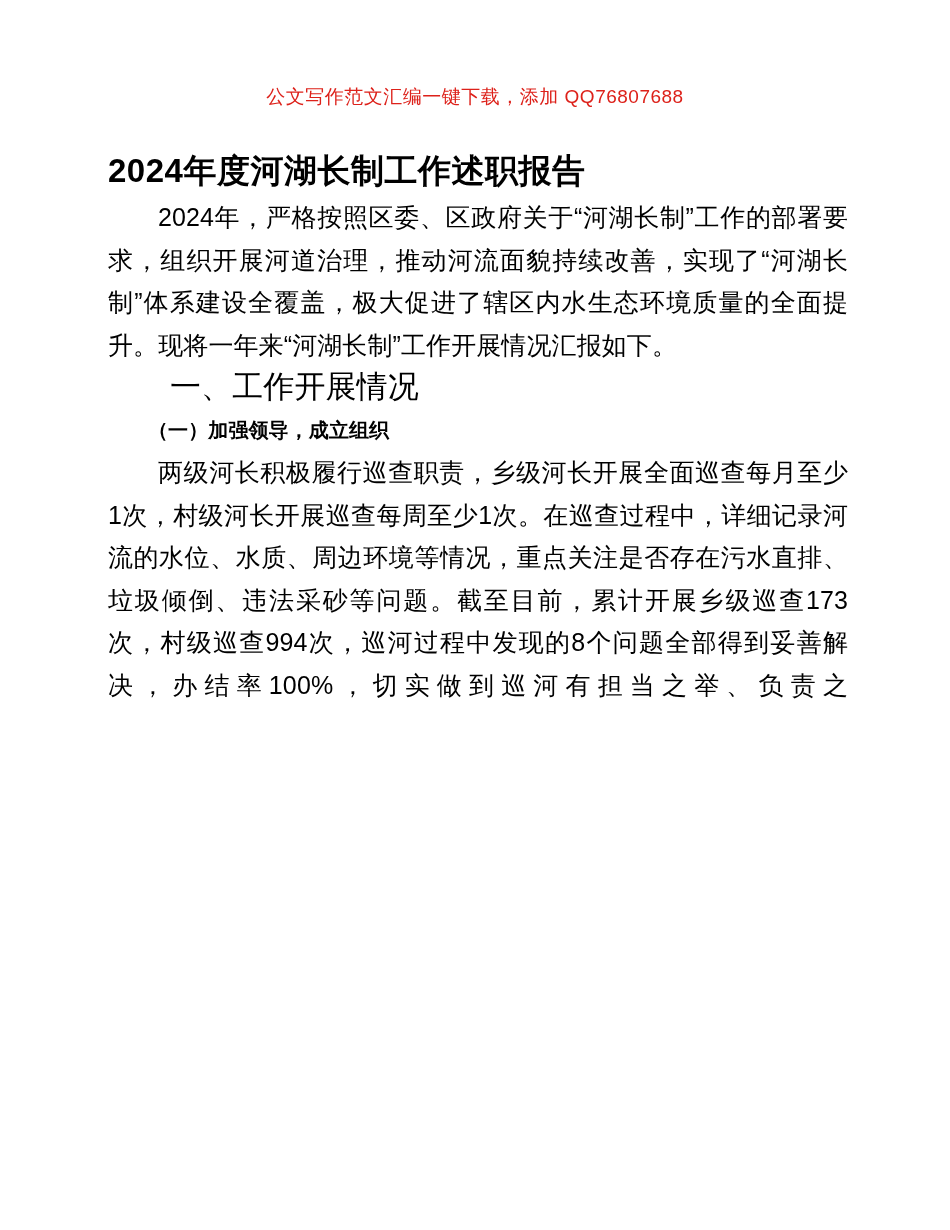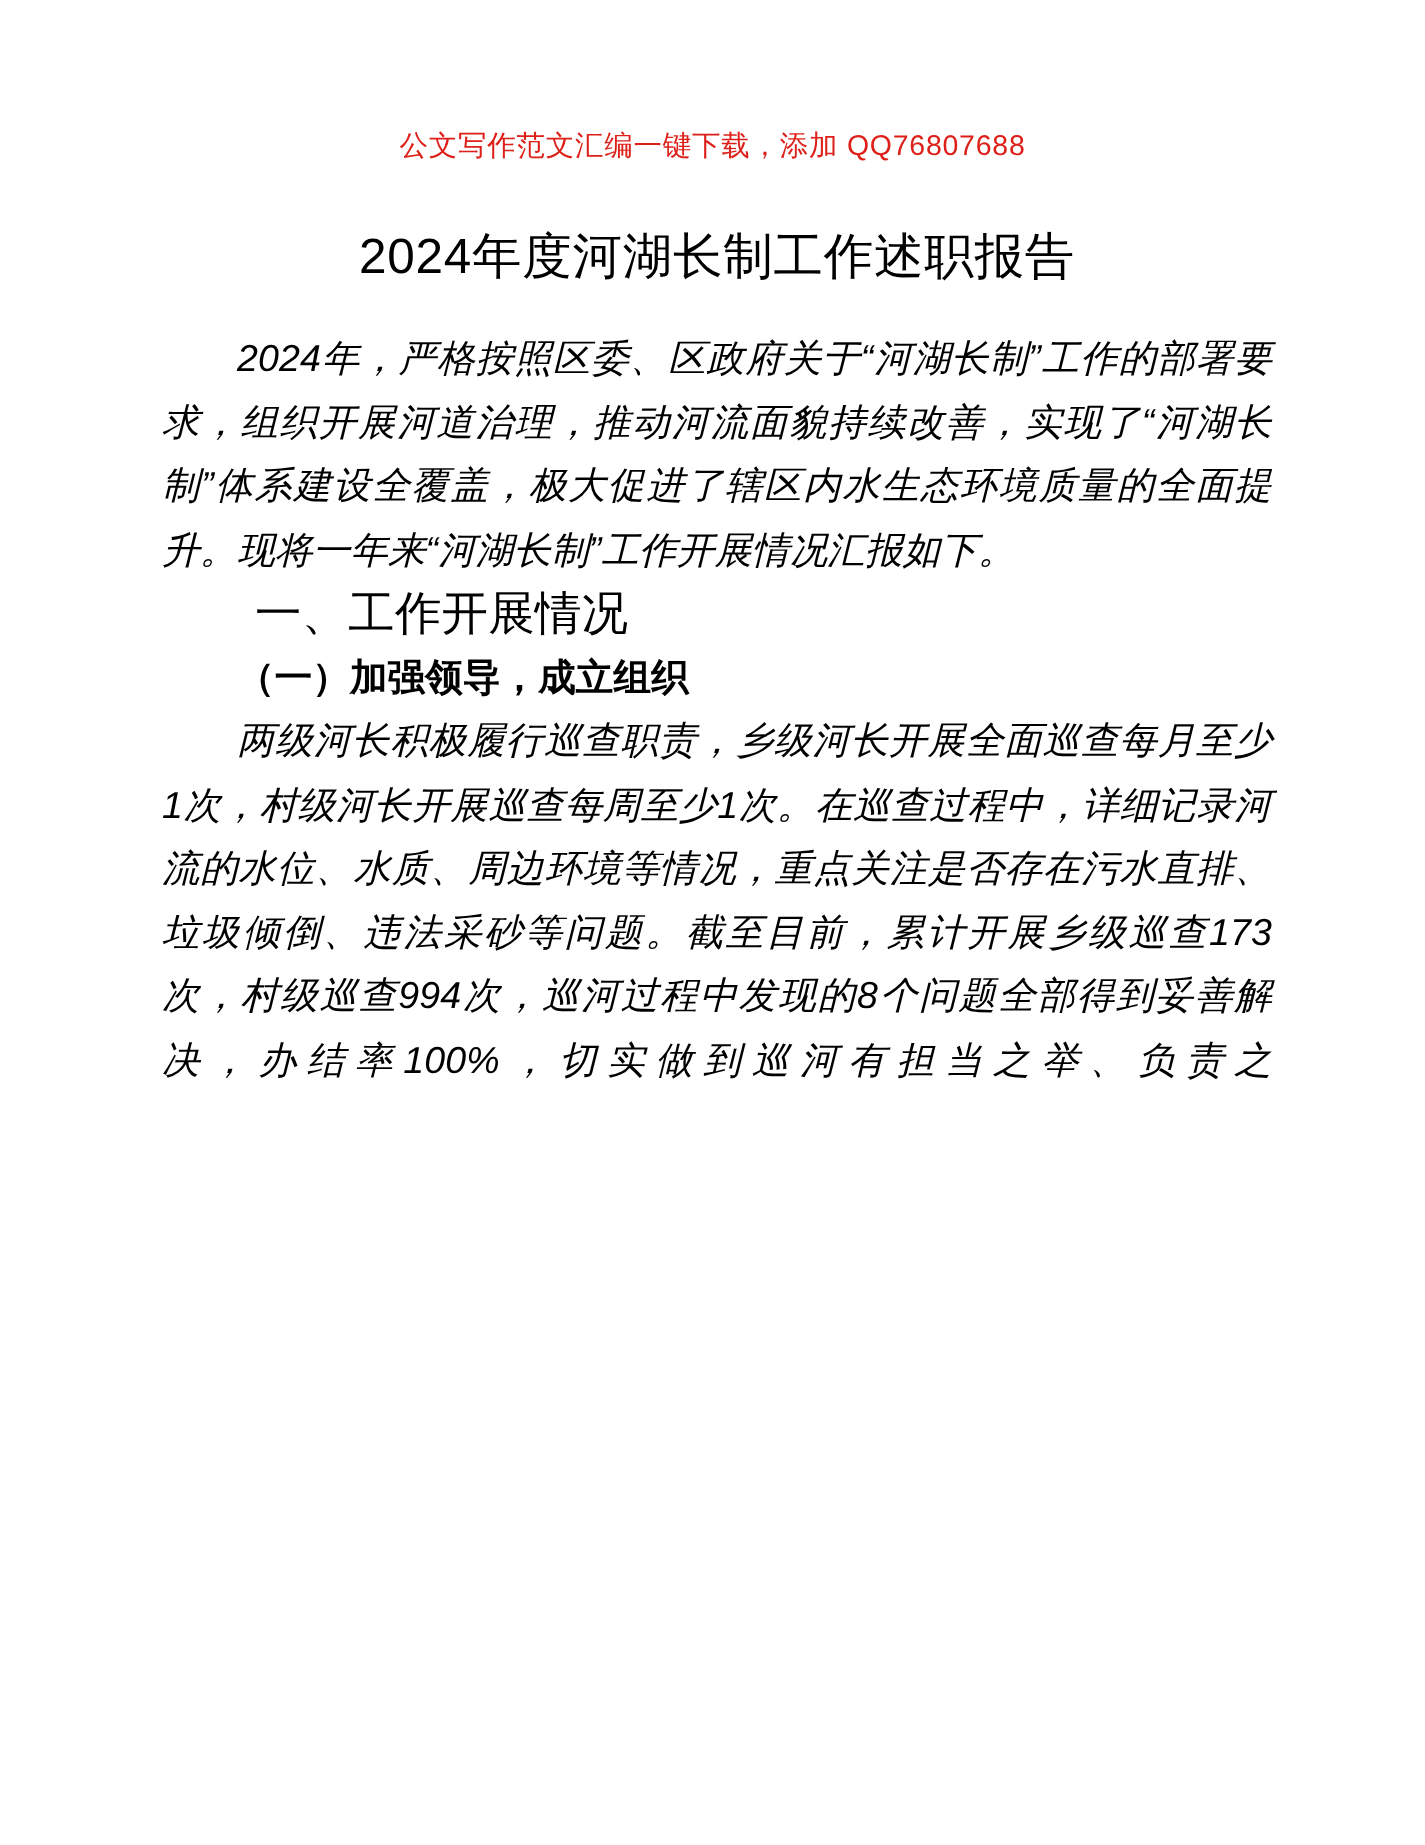--- a/index.html
+++ b/index.html
@@ -42,53 +42,52 @@
   
   .doc-body {
     position: absolute;
     left: 108px;
     top: 148px;
     width: 740px;
   }
 
   .doc-title {
     font-size: 33px;
-    font-weight: 400;
-    text-align: center;
+    font-weight: 700;
+    text-align: left;
     line-height: 46px;
     letter-spacing: 0.5px;
-    margin-bottom: 24px;
+    margin-bottom: 2px;
     white-space: nowrap;
   }
 
   .para {
     font-size: 25px;
     line-height: 42.5px;
     text-align: justify;
     text-align-last: left;
     text-justify: inter-ideograph;
     letter-spacing: 0.1px;
     word-break: break-all;
   }
 
   .para.indent {
     text-indent: 2em;
-    font-style: italic;
   }
 
   .heading-1 {
     font-size: 31px;
     line-height: 42.5px;
     text-indent: 2em;
     font-weight: 400;
     letter-spacing: 0.1px;
   }
 
   .heading-2 {
-    font-size: 25px;
+    font-size: 20px;
     line-height: 42.5px;
     text-indent: 2em;
     font-weight: 700;
     letter-spacing: 0.1px;
   }
 
   
   .para.clipped {
     text-align: justify;
     text-align-last: justify;

